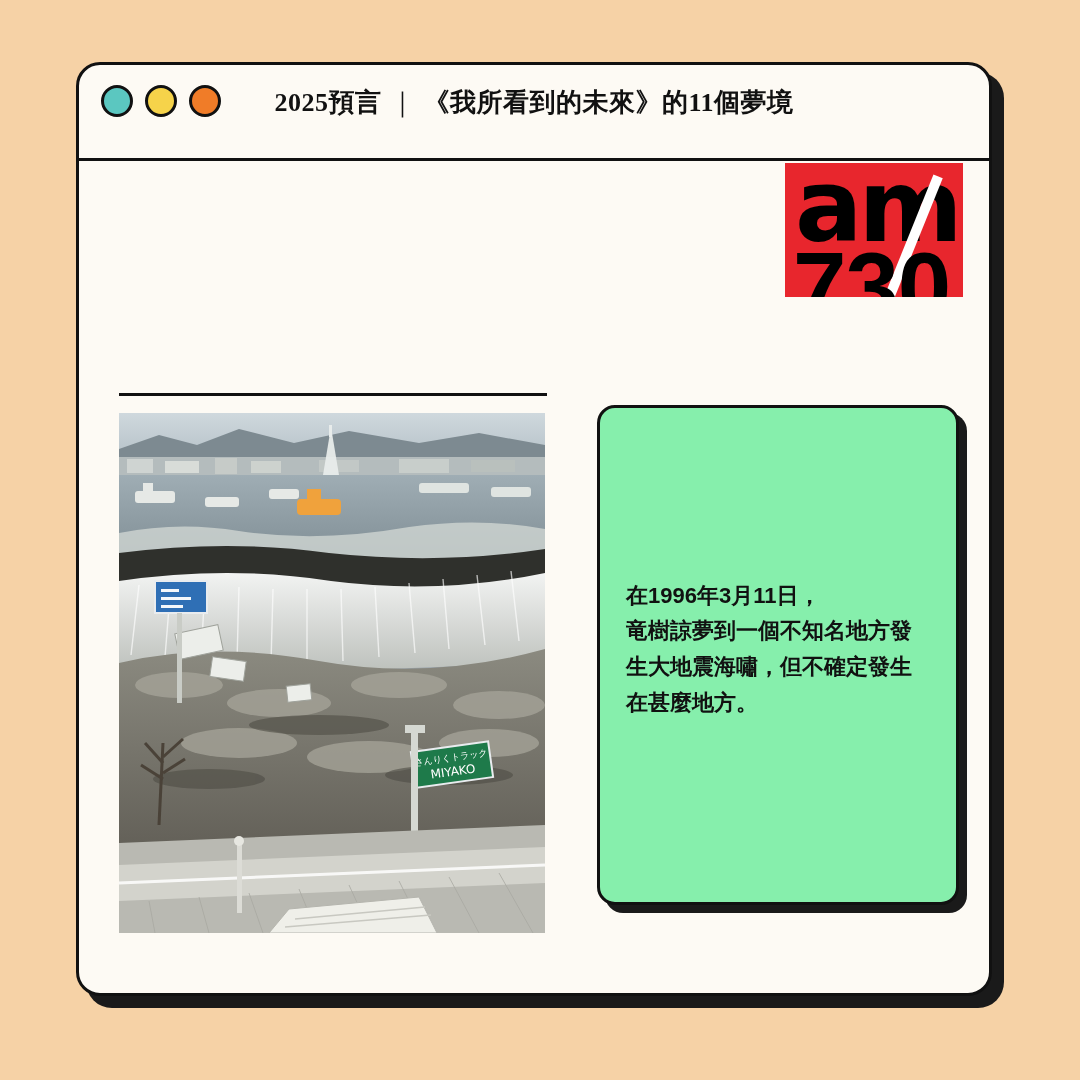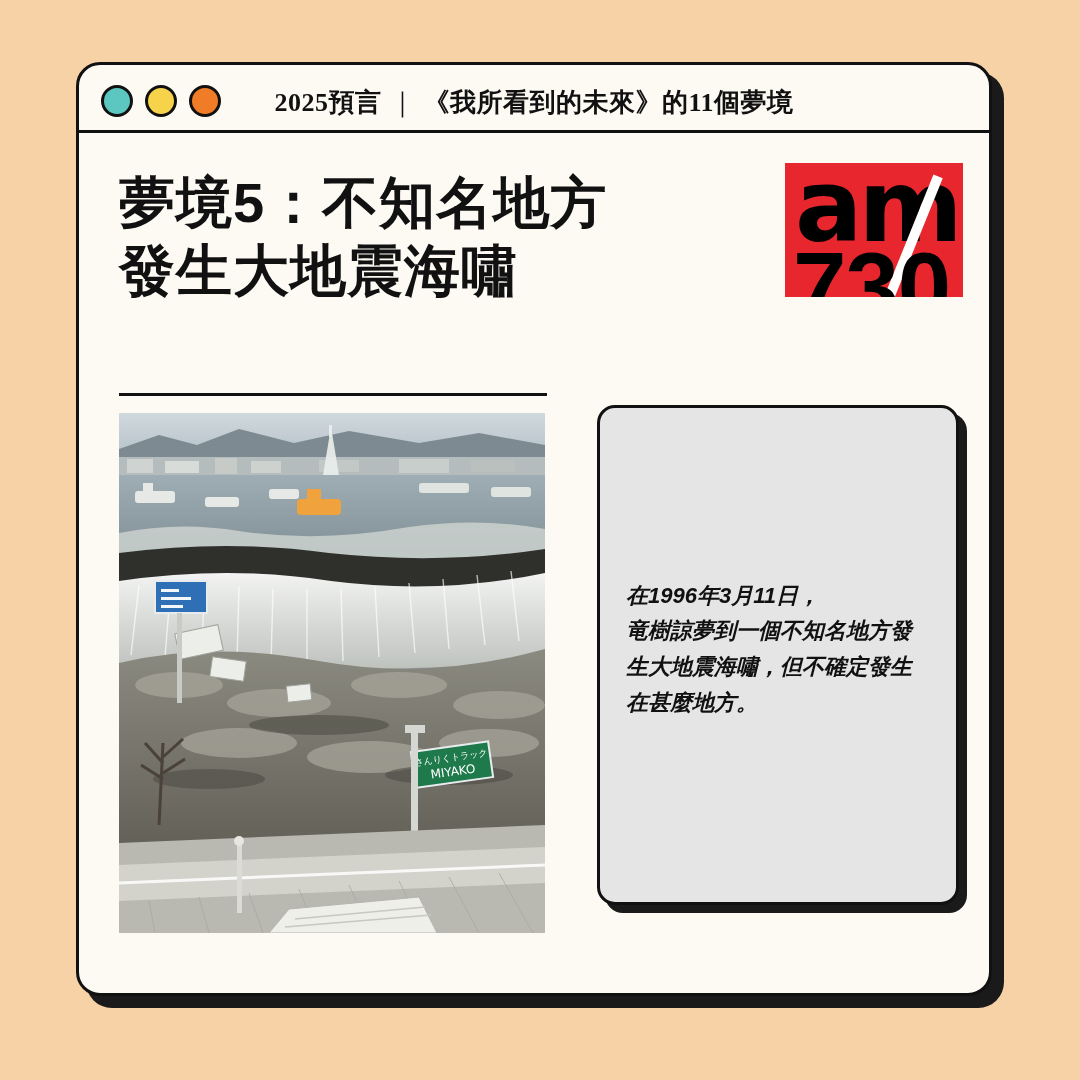--- a/index.html
+++ b/index.html
@@ -33,21 +33,21 @@
     background: #fdfaf4;
     border: 3px solid #111111;
     border-radius: 24px;
     box-sizing: border-box;
     overflow: hidden;
   }
 
   
   .titlebar {
     position: relative;
-    height: 68px;
+    height: 96px;
     border-bottom: 3px solid #111111;
     box-sizing: border-box;
   }
   .dots {
     position: absolute;
     left: 22px;
     top: 20px;
     display: flex;
     gap: 12px;
   }
@@ -164,26 +164,25 @@
     height: 500px;
     background: #1a1a1a;
     border-radius: 18px;
   }
   .panel {
     position: absolute;
     left: 518px;
     top: 340px;
     width: 362px;
     height: 500px;
-    background: #e5e5e5;
+    background: #86efac;
     border: 3px solid #111111;
     border-radius: 18px;
     box-sizing: border-box;
     padding: 0 10px;
-    font-style: italic;
   }
   .panel-body {
     position: absolute;
     left: 26px;
     right: 22px;
     top: 134px;
     font-size: 22px;
     line-height: 1.62;
     font-weight: 700;
     color: #111111;
@@ -203,22 +202,20 @@
     <div class="dots">
       <span class="dot teal"></span>
       <span class="dot yellow"></span>
       <span class="dot orange"></span>
     </div>
     <div class="titlebar-text">
       <span>2025預言</span><span class="sep">｜</span><span>《我所看到的未來》的11個夢境</span>
     </div>
   </div>
 
-  <div class="headline" style="white-space:pre-line">夢境5：不知名地方
-發生大地震海嘯</div>
 
   <div class="logo">
     <span class="am">am</span>
     <span class="slash"></span>
     <span class="num">730</span>
   </div>
 
   <div class="photo-rule"></div>
 
   <div class="photo">

